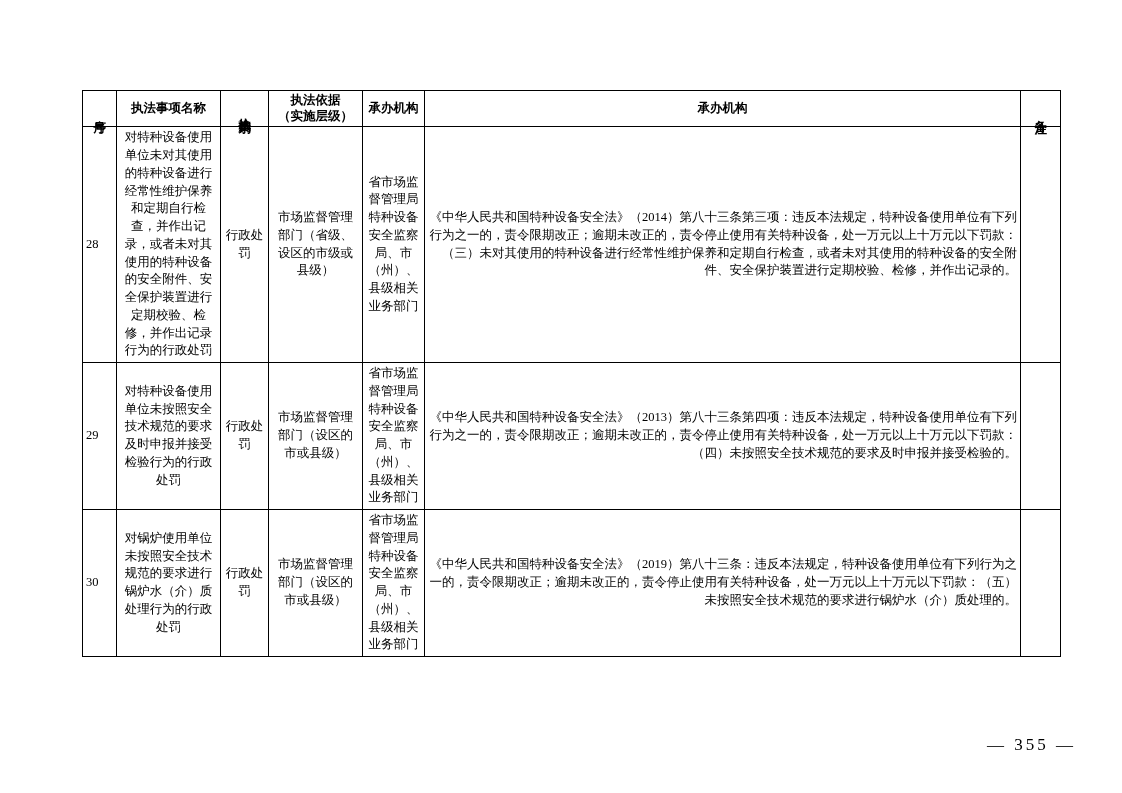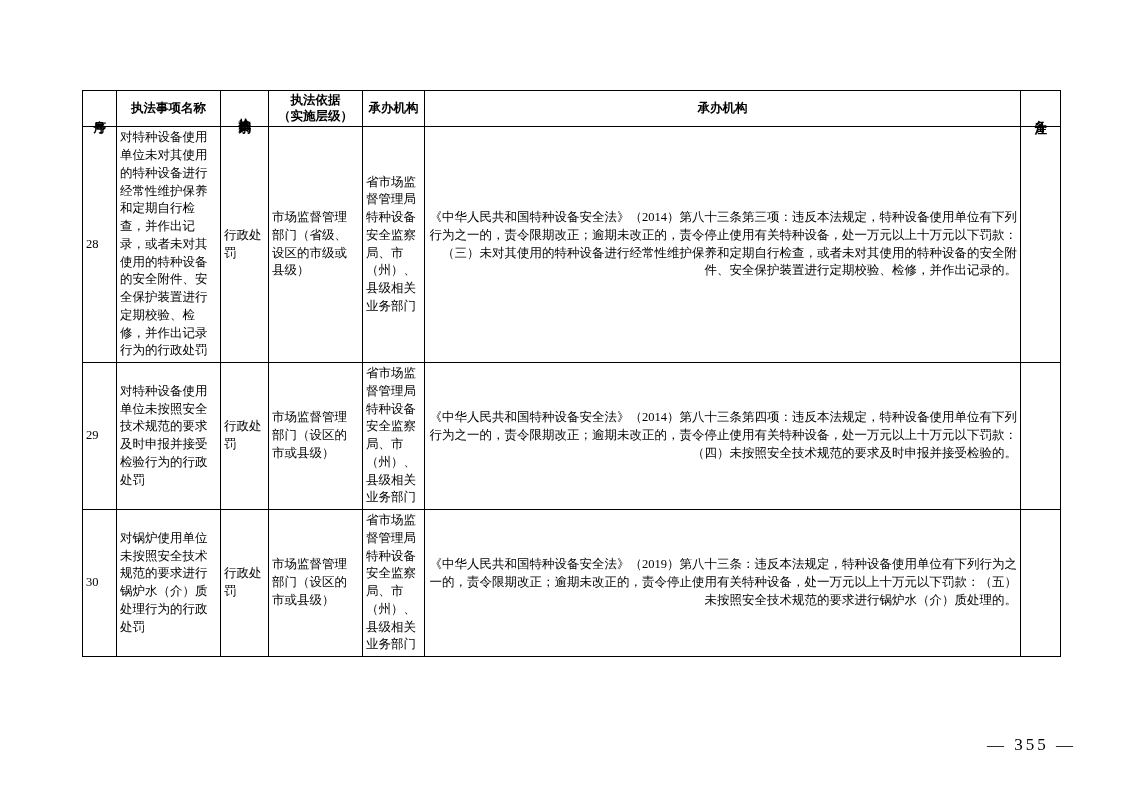--- a/index.html
+++ b/index.html
@@ -62,20 +62,21 @@
   }
   .head-two-line {
     display: block;
     line-height: 1.25;
   }
   td.seq {
     text-align: left;
     font-size: 13px;
   }
   td.center-narrow {
+    text-align: center;
     font-size: 12.5px;
     line-height: 1.45;
   }
   td.basis {
     text-align: right;
     font-size: 12.5px;
     line-height: 1.62;
     padding: 6px 8px;
     vertical-align: middle;
   }
@@ -131,21 +132,21 @@
         <td class="center-narrow">省市场监督管理局特种设备安全监察局、市（州）、县级相关业务部门</td>
         <td class="basis">《中华人民共和国特种设备安全法》（2014）第八十三条第三项：违反本法规定，特种设备使用单位有下列行为之一的，责令限期改正；逾期未改正的，责令停止使用有关特种设备，处一万元以上十万元以下罚款：（三）未对其使用的特种设备进行经常性维护保养和定期自行检查，或者未对其使用的特种设备的安全附件、安全保护装置进行定期校验、检修，并作出记录的。</td>
         <td class="note"></td>
       </tr>
       <tr>
         <td class="seq">29</td>
         <td class="center-narrow">对特种设备使用单位未按照安全技术规范的要求及时申报并接受检验行为的行政处罚</td>
         <td class="center-narrow">行政处罚</td>
         <td class="center-narrow">市场监督管理部门（设区的市或县级）</td>
         <td class="center-narrow">省市场监督管理局特种设备安全监察局、市（州）、县级相关业务部门</td>
-        <td class="basis">《中华人民共和国特种设备安全法》（2014）第八十三条第四项：违反本法规定，特种设备使用单位有下列行为之一的，责令限期改正；逾期未改正的，责令停止使用有关特种设备，处一万元以上十万元以下罚款：（四）未按照安全技术规范的要求及时申报并接受检验的。</td>
+        <td class="basis">《中华人民共和国特种设备安全法》（2013）第八十三条第四项：违反本法规定，特种设备使用单位有下列行为之一的，责令限期改正；逾期未改正的，责令停止使用有关特种设备，处一万元以上十万元以下罚款：（四）未按照安全技术规范的要求及时申报并接受检验的。</td>
         <td class="note"></td>
       </tr>
       <tr>
         <td class="seq">30</td>
         <td class="center-narrow">对锅炉使用单位未按照安全技术规范的要求进行锅炉水（介）质处理行为的行政处罚</td>
         <td class="center-narrow">行政处罚</td>
         <td class="center-narrow">市场监督管理部门（设区的市或县级）</td>
         <td class="center-narrow">省市场监督管理局特种设备安全监察局、市（州）、县级相关业务部门</td>
         <td class="basis">《中华人民共和国特种设备安全法》（2019）第八十三条：违反本法规定，特种设备使用单位有下列行为之一的，责令限期改正；逾期未改正的，责令停止使用有关特种设备，处一万元以上十万元以下罚款：（五）未按照安全技术规范的要求进行锅炉水（介）质处理的。</td>
         <td class="note"></td>

